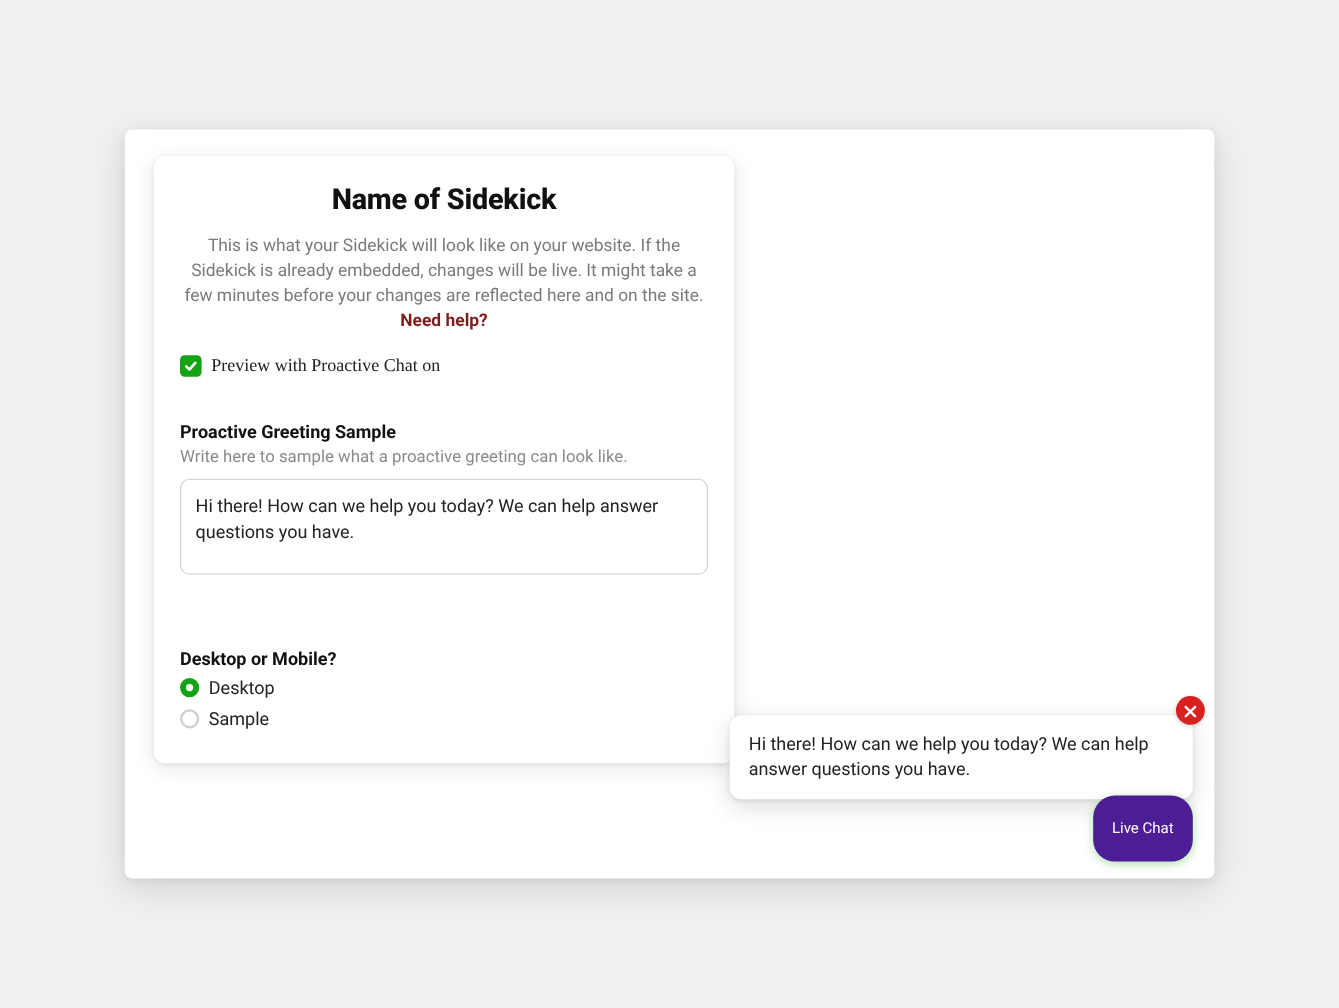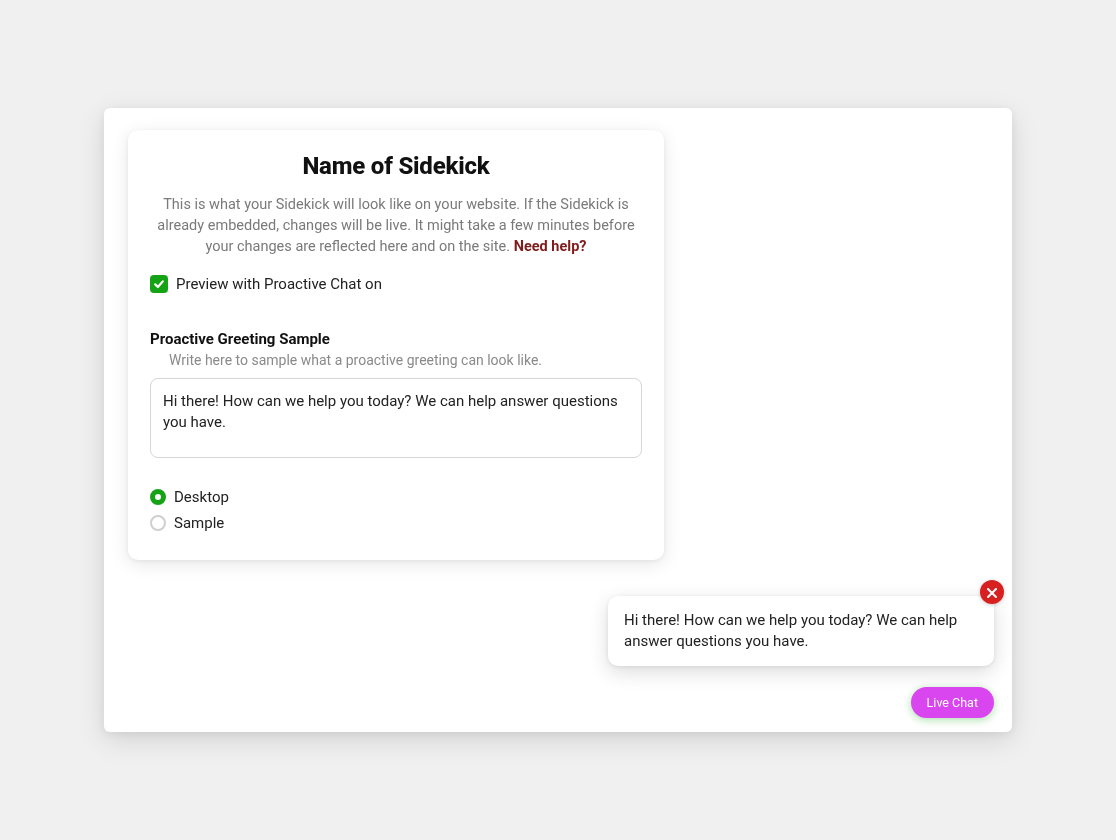--- a/index.html
+++ b/index.html
@@ -17,21 +17,21 @@
     width: 908px;
     height: 624px;
     background: #fff;
     border-radius: 6px;
     box-shadow: 0 8px 28px rgba(0,0,0,0.12), 0 2px 8px rgba(0,0,0,0.06);
   }
   .card {
     position: absolute;
     left: 24px;
     top: 22px;
-    width: 536px;
+    width: 484px;
     background: #fff;
     border-radius: 10px;
     box-shadow: 0 4px 18px rgba(0,0,0,0.10), 0 1px 4px rgba(0,0,0,0.06);
     padding: 22px 22px 28px 22px;
   }
   .card h1 {
     font-size: 24px;
     font-weight: 800;
     text-align: center;
     color: #111;
@@ -49,38 +49,39 @@
     color: #7f1d1d;
     font-weight: 700;
     text-decoration: none;
     cursor: pointer;
   }
   .check-row {
     display: flex;
     align-items: center;
     gap: 8px;
     margin-bottom: 34px;
+    font-family: Liberation Serif, serif;
   }
   .checkbox {
     width: 18px; height: 18px;
     border-radius: 4px;
     background: #15a315;
     display: flex; align-items: center; justify-content: center;
     cursor: pointer;
     flex-shrink: 0;
   }
   .checkbox svg { width: 12px; height: 12px; }
   .check-label { font-size: 15px; color: #222; }
   .field-label {
     font-size: 15px; font-weight: 700; color: #111;
     margin-bottom: 4px;
     margin-top: 37px;
   }
   .field-help {
-    font-size: 14px; color: #8a8a8a; margin-bottom: 10px; margin-left: 19px;
+    font-size: 14px; color: #8a8a8a; margin-bottom: 10px;
   }
   .textarea {
     width: 100%;
     border: 1px solid #d6d6d6;
     border-radius: 8px;
     padding: 12px 12px;
     font-size: 15px;
     font-family: inherit;
     color: #222;
     resize: none;
@@ -125,24 +126,24 @@
     display: flex; align-items: center; justify-content: center;
     cursor: pointer;
     box-shadow: 0 1px 4px rgba(0,0,0,0.2);
     z-index: 2;
   }
   .close-btn svg { width: 10px; height: 10px; }
   .live-chat-btn {
     position: absolute;
     right: 18px;
     bottom: 14px;
-    background: #d946ef;
+    background: #4c1d95;
     color: #fff;
     font-size: 12.5px;
-    padding: 8px 16px;
+    padding: 20px 16px;
     border-radius: 18px;
     cursor: pointer;
     box-shadow: 0 2px 8px rgba(21,163,21,0.35);
   }
 </style>
 </head>
 <body>
 
 <div class="canvas">
 
@@ -158,20 +159,21 @@
             <polyline points="3,8.5 6.5,12 13,4.5"></polyline>
           </svg>
       </span>
       <span class="check-label">Preview with Proactive Chat on</span>
     </div>
 
     <div class="field-label">Proactive Greeting Sample</div>
     <div class="field-help">Write here to sample what a proactive greeting can look like.</div>
     <textarea class="textarea" style="">Hi there! How can we help you today? We can help answer questions you have.</textarea>
 
+    <div class="field-label">Desktop or Mobile?</div>
     <div class="radio-group">
       <div class="radio-row">
         <span class="radio selected"></span>
         <span class="radio-label">Desktop</span>
       </div>
       <div class="radio-row">
         <span class="radio"></span>
         <span class="radio-label">Sample</span>
       </div>
     </div>

